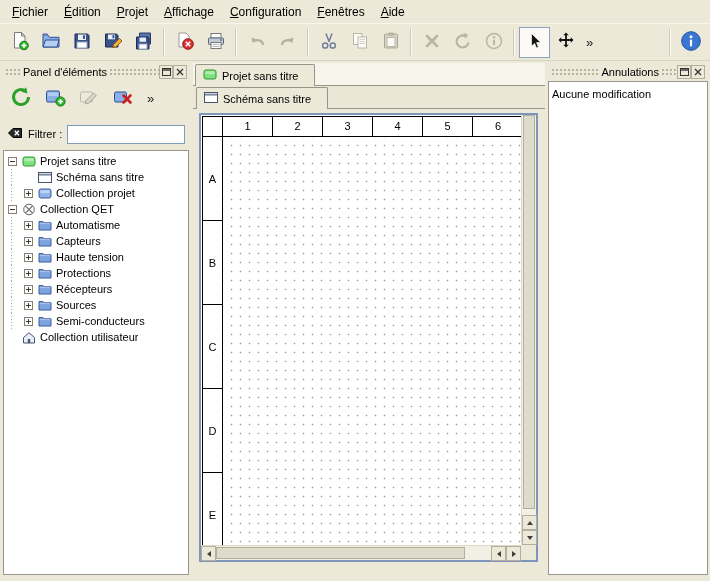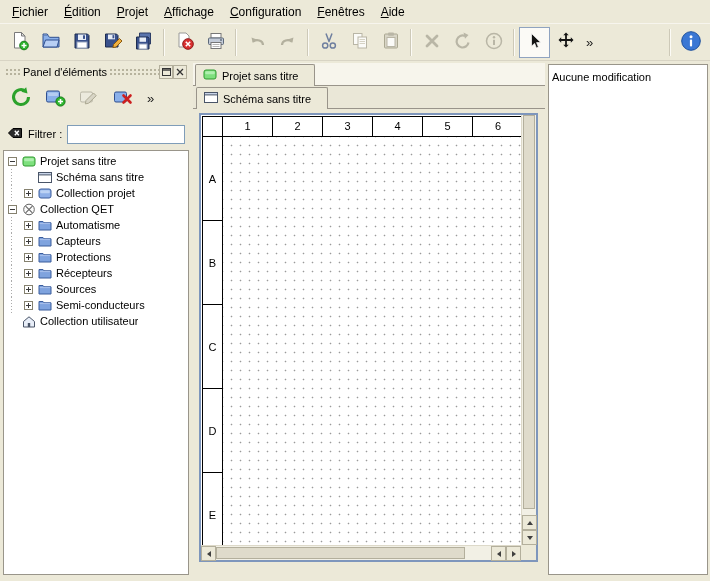--- a/index.html
+++ b/index.html
@@ -381,20 +381,33 @@
           <span class="tcell">
               <span class="exp plus"></span>
             </span>
           <span class="ticon">
               <svg width="14" height="13" viewBox="0 0 14 13">
                 <path d="M1 2.5h4l1 1.3H13v7.2H1z" fill="#7fa3de" stroke="#3a5c9c"></path>
                 <path d="M1.8 4.6h10.4" stroke="#a9c2ec"></path>
               </svg>
             </span>
           <span class="tlabel">Capteurs</span>
+        </div>
+        <div class="trow">
+          <span class="tcell guide"></span>
+          <span class="tcell">
+              <span class="exp plus"></span>
+            </span>
+          <span class="ticon">
+              <svg width="14" height="13" viewBox="0 0 14 13">
+                <path d="M1 2.5h4l1 1.3H13v7.2H1z" fill="#7fa3de" stroke="#3a5c9c"></path>
+                <path d="M1.8 4.6h10.4" stroke="#a9c2ec"></path>
+              </svg>
+            </span>
+          <span class="tlabel">Haute tension</span>
         </div>
         <div class="trow">
           <span class="tcell guide"></span>
           <span class="tcell">
               <span class="exp plus"></span>
             </span>
           <span class="ticon">
               <svg width="14" height="13" viewBox="0 0 14 13">
                 <path d="M1 2.5h4l1 1.3H13v7.2H1z" fill="#7fa3de" stroke="#3a5c9c"></path>
                 <path d="M1.8 4.6h10.4" stroke="#a9c2ec"></path>
@@ -522,19 +535,35 @@
                   <span class="tri right"></span>
                 </button>
             </div>
             <div class="scorner"></div>
           </div>
         </div>
       </div>
     </div>
 
     <div class="dock dock-right">
+      <div class="dock-title">
+        <span class="grip f"></span>
+        <span class="label">Annulations</span>
+        <span class="grip s"></span>
+        <button class="dock-btn">
+            <span><svg width="9" height="8" viewBox="0 0 9 8">
+                <rect x="0.5" y="0.5" width="8" height="7" fill="none" stroke="#333"></rect>
+                <path d="M0.5 2h8" stroke="#333" stroke-width="1.4"></path>
+              </svg></span>
+          </button>
+        <button class="dock-btn">
+            <span><svg width="8" height="8" viewBox="0 0 8 8">
+                <path d="M1 1l6 6M7 1L1 7" stroke="#333" stroke-width="1.3"></path>
+              </svg></span>
+          </button>
+      </div>
       <div class="undo-list">
         <div class="undo-item">Aucune modification</div>
       </div>
     </div>
 
   </div>
 </div>
 
 </body></html>

